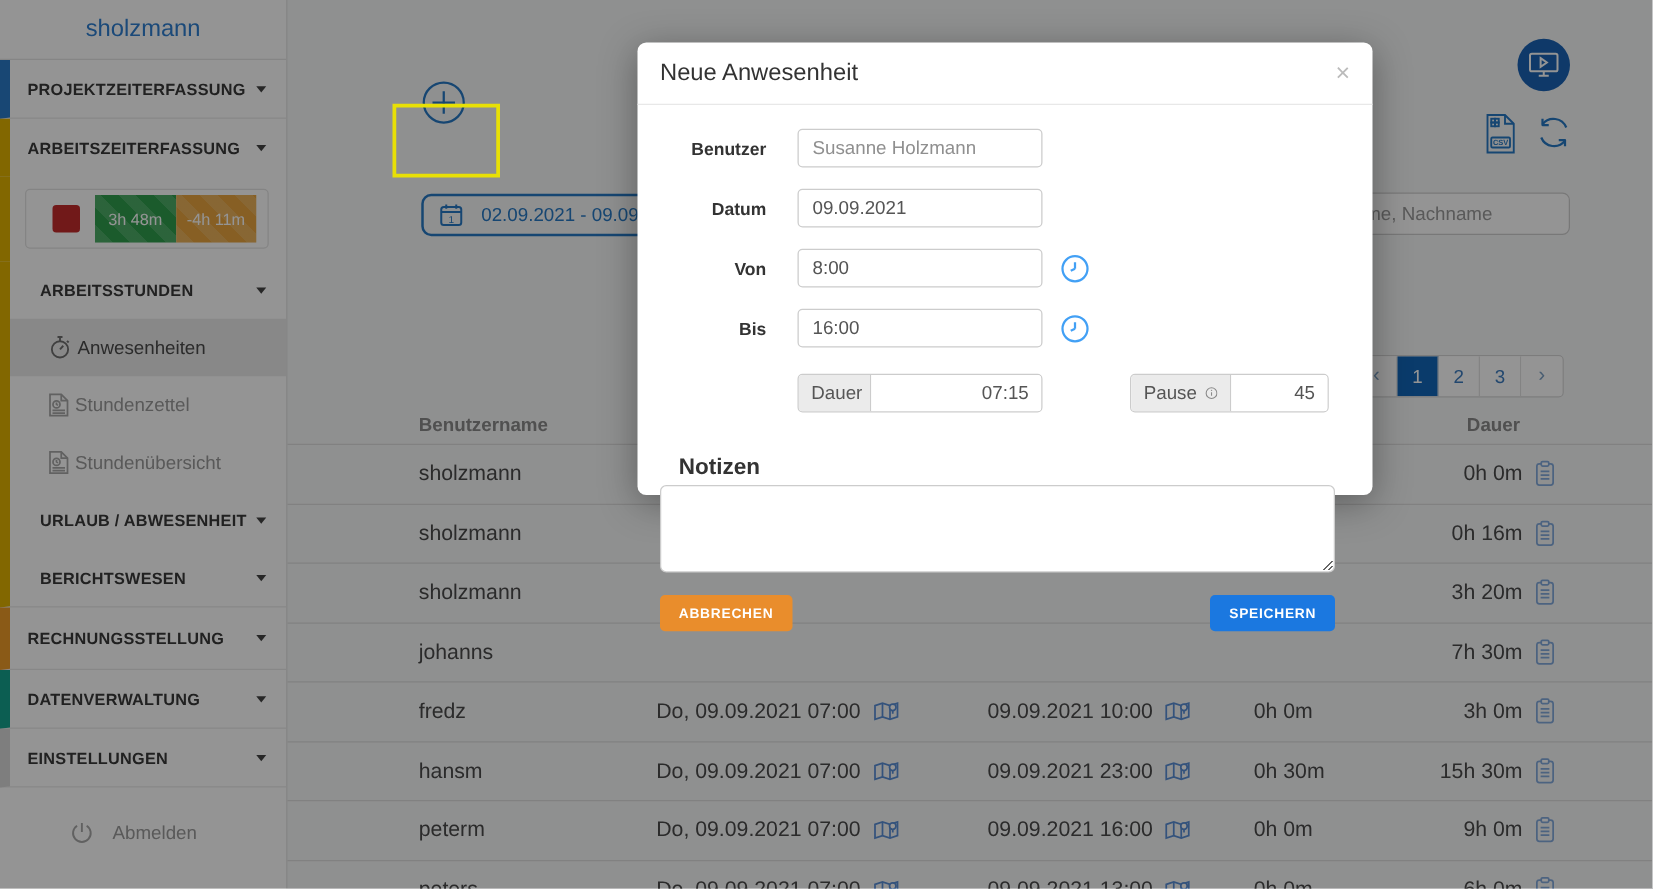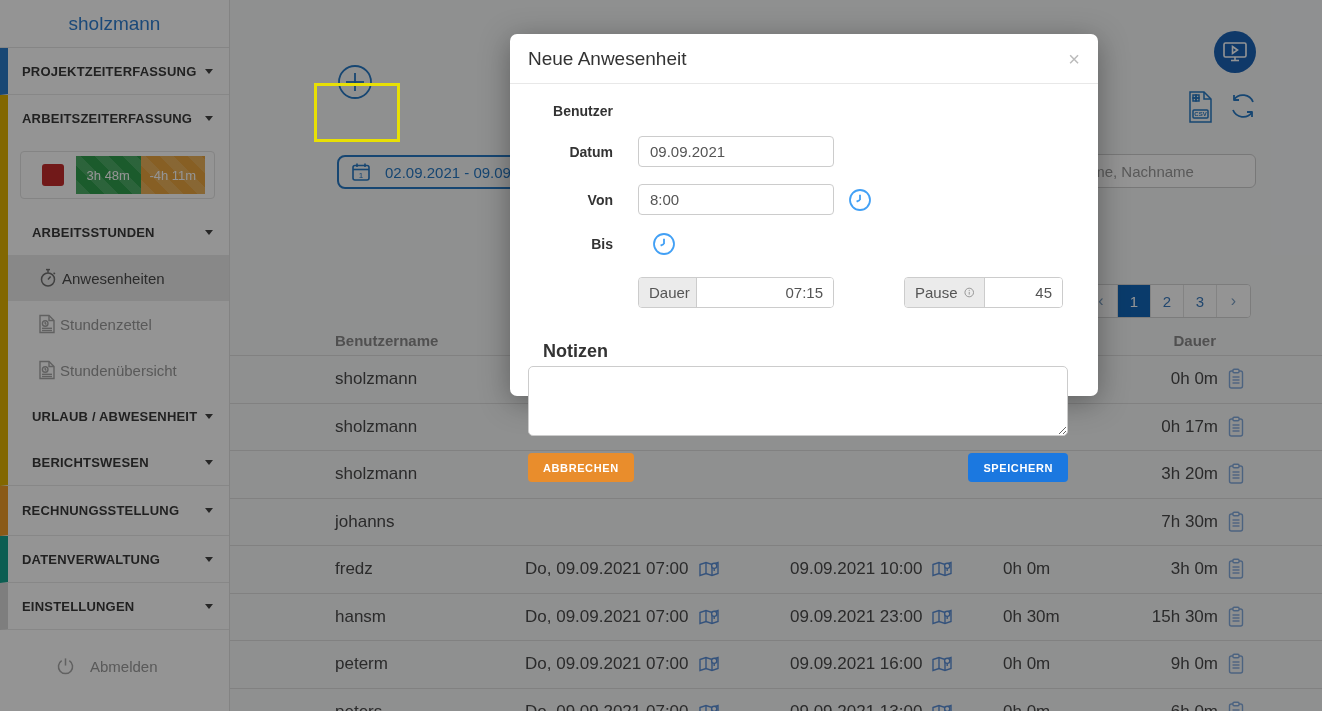--- a/index.html
+++ b/index.html
@@ -295,21 +295,21 @@
     <span class="c-start">
       <span></span>
 
     </span>
     <span class="c-end">
       <span></span>
 
     </span>
     <span class="c-pause"></span>
     <span class="c-dur">
-      <span>0h 17m</span>
+      <span>0h 16m</span>
       <span class="clip-ic">
         <svg width="18" height="22" viewBox="0 0 18 22" fill="none" stroke="#84abdd" stroke-width="1.4">
           <rect x="2.5" y="3" width="13" height="17" rx="2"></rect>
                   <rect x="6" y="1.2" width="6" height="3.6" rx="1" fill="#fff"></rect>
           <line x1="5.5" y1="9" x2="12.5" y2="9"></line>
                   <line x1="5.5" y1="12" x2="12.5" y2="12"></line>
                   <line x1="5.5" y1="15" x2="12.5" y2="15"></line>
         </svg>
       </span>
     </span>
@@ -536,20 +536,21 @@
 
   <section id="modal">
     <div id="m-head">
       <span id="m-title">Neue Anwesenheit</span>
       <button id="m-close">×</button>
     </div>
     <div id="m-body">
 
       <div class="mrow">
         <span class="mlabel">Benutzer</span>
+        <div class="minput ghost">Susanne Holzmann</div>
       </div>
 
       <div class="mrow">
         <span class="mlabel">Datum</span>
         <div class="minput">09.09.2021</div>
       </div>
 
       <div class="mrow">
         <span class="mlabel">Von</span>
         <div class="minput">8:00</div>
@@ -557,20 +558,21 @@
           <svg width="24" height="24" viewBox="0 0 24 24" fill="none" stroke="#42a0f5" stroke-width="1.8">
             <circle cx="12" cy="12" r="10"></circle>
               <path d="M12 12 V6.8"></path>
               <path d="M12 12 L8.6 13.6"></path>
           </svg>
         </button>
       </div>
 
       <div class="mrow">
         <span class="mlabel">Bis</span>
+        <div class="minput">16:00</div>
         <button class="clock-btn">
           <svg width="24" height="24" viewBox="0 0 24 24" fill="none" stroke="#42a0f5" stroke-width="1.8">
             <circle cx="12" cy="12" r="10"></circle>
               <path d="M12 12 V6.8"></path>
               <path d="M12 12 L8.6 13.6"></path>
           </svg>
         </button>
       </div>
 
       <div id="grp-row" class="mrow">

